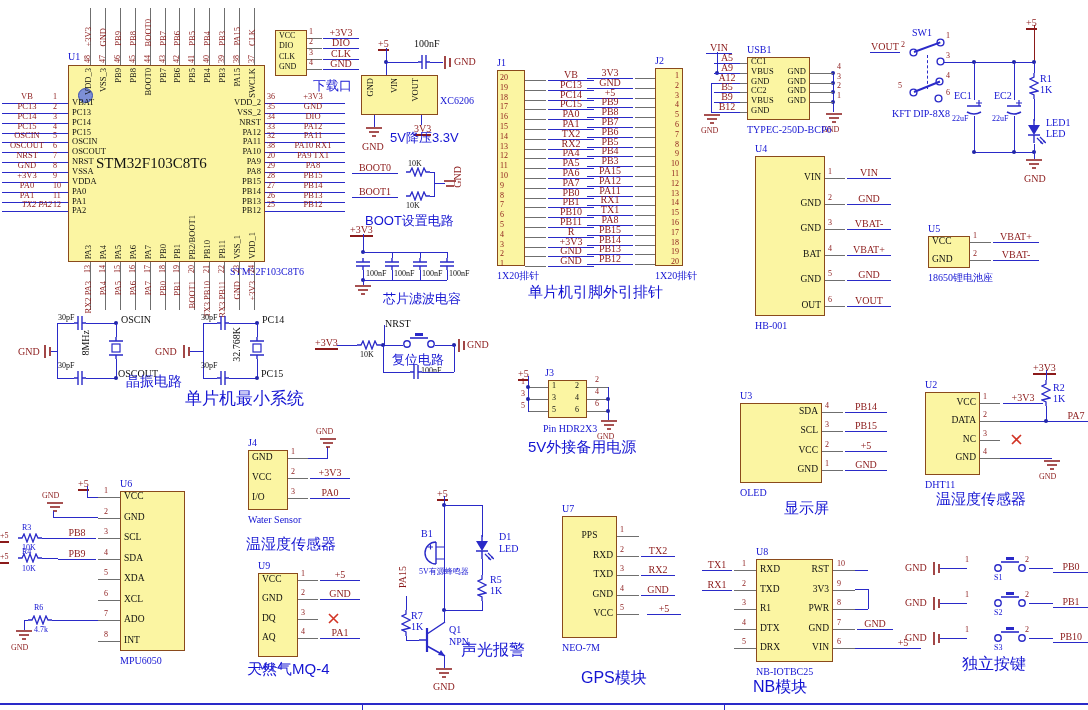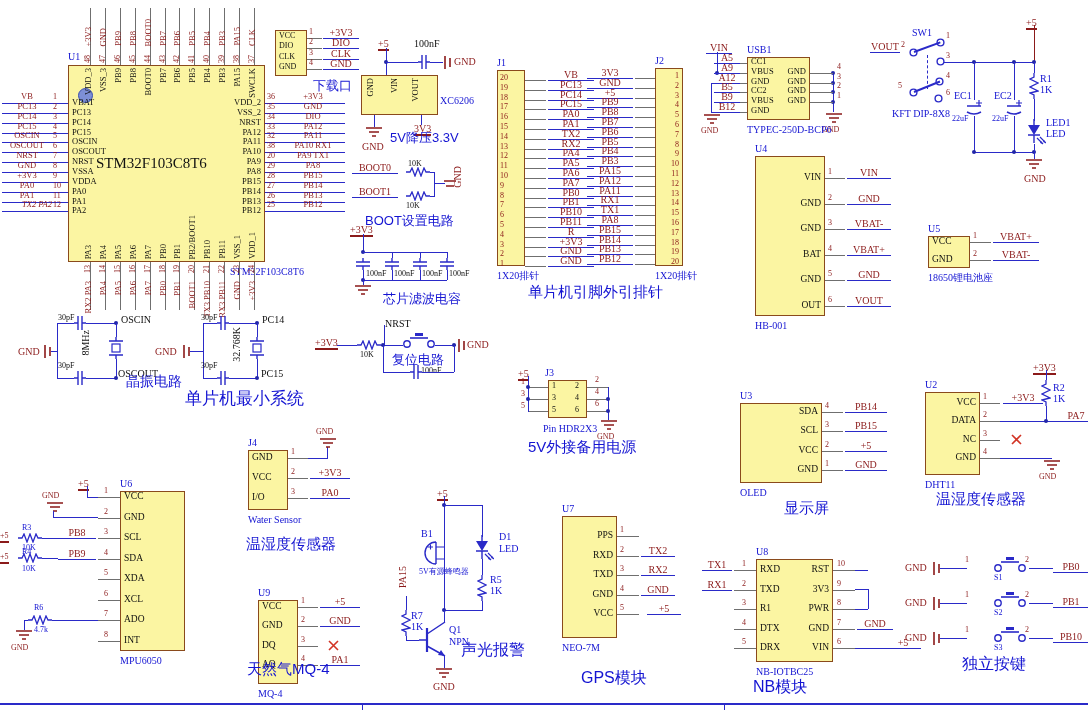--- a/index.html
+++ b/index.html
@@ -930,21 +930,21 @@
       <i class="w" style="left: 42px; top: 50px; width: 20px; height: 1px; background: rgb(111, 111, 111);"></i>
       <span class="t n" style="left: 45px; top: 40px;">2</span>
       <span class="t net u" style="left: 64px; top: 39px; width: 40px;">+3V3</span>
       <span class="t k nm" style="left: 6px; top: 44px; width: 32px; text-align: left;">VCC</span>
       <i class="w" style="left: 42px; top: 70px; width: 20px; height: 1px; background: rgb(111, 111, 111);"></i>
       <span class="t n" style="left: 45px; top: 60px;">3</span>
       <span class="t net u" style="left: 64px; top: 59px; width: 40px;">PA0</span>
       <span class="t k nm" style="left: 6px; top: 64px; width: 32px; text-align: left;">I/O</span>
     </div>
 
-  <div class="ic" id="ic-u9" style="left:246px;top:592px;width:172px;height:108px">
+  <div class="ic" id="ic-u9" style="left:246px;top:565px;width:172px;height:108px">
       <div class="icbody" style="left: 12px; top: 8px; width: 40px; height: 84px;"></div>
       <span class="t b" style="left: 12px; top: -5px;">U9</span>
       <span class="t b" style="left: 12px; top: 96px;">MQ-4</span>
       <i class="w" style="left: 52px; top: 15px; width: 20px; height: 1px; background: rgb(111, 111, 111);"></i>
       <span class="t n" style="left: 55px; top: 5px;">1</span>
       <span class="t net u" style="left: 74px; top: 4px; width: 40px;">+5</span>
       <span class="t k nm" style="left: 16px; top: 9px; width: 32px; text-align: left;">VCC</span>
       <i class="w" style="left: 52px; top: 34.3px; width: 20px; height: 1px; background: rgb(111, 111, 111);"></i>
       <span class="t n" style="left: 55px; top: 24.3px;">2</span>
       <span class="t net u" style="left: 74px; top: 23.3px; width: 40px;">GND</span>
@@ -1015,21 +1015,21 @@
     <span class="t" style="left:38px;top:201px">GND</span>
     <span class="cap c16" style="left:66px;top:160px">声光报警</span>
   </div>
 
   <div class="ic" id="ic-u7" style="left:555px;top:504px;width:165px;height:152px">
       <div class="icbody" style="left: 7px; top: 12px; width: 55px; height: 122px;"></div>
       <span class="t b" style="left: 7px; top: -1px;">U7</span>
       <span class="t b" style="left: 7px; top: 138px;">NEO-7M</span>
       <i class="w" style="left: 62px; top: 32px; width: 22px; height: 1px; background: rgb(111, 111, 111);"></i>
       <span class="t n" style="left: 65px; top: 22px;">1</span>
-      <span class="t k nm" style="left: 11px; top: 26px; width: 47px; text-align: right;">PPS</span>
+      <span class="t k nm" style="left: 11px; top: 26px; width: 47px; text-align: center;">PPS</span>
       <i class="w" style="left: 62px; top: 51.5px; width: 22px; height: 1px; background: rgb(111, 111, 111);"></i>
       <span class="t n" style="left: 65px; top: 41.5px;">2</span>
       <span class="t net u" style="left: 86px; top: 40.5px; width: 34px;">TX2</span>
       <span class="t k nm" style="left: 11px; top: 45.5px; width: 47px; text-align: right;">RXD</span>
       <i class="w" style="left: 62px; top: 71px; width: 22px; height: 1px; background: rgb(111, 111, 111);"></i>
       <span class="t n" style="left: 65px; top: 61px;">3</span>
       <span class="t net u" style="left: 86px; top: 60px; width: 34px;">RX2</span>
       <span class="t k nm" style="left: 11px; top: 65px; width: 47px; text-align: right;">TXD</span>
       <i class="w" style="left: 62px; top: 90.5px; width: 22px; height: 1px; background: rgb(111, 111, 111);"></i>
       <span class="t n" style="left: 65px; top: 80.5px;">4</span>

